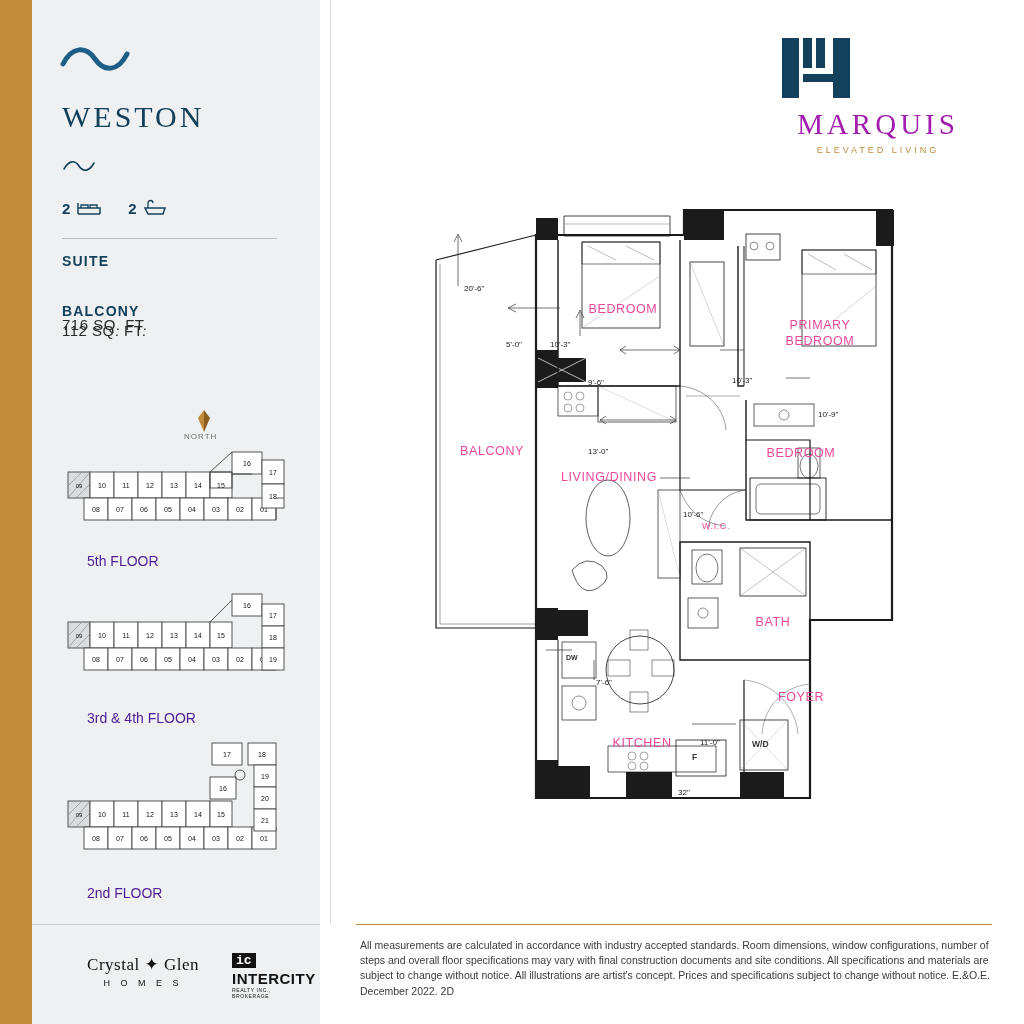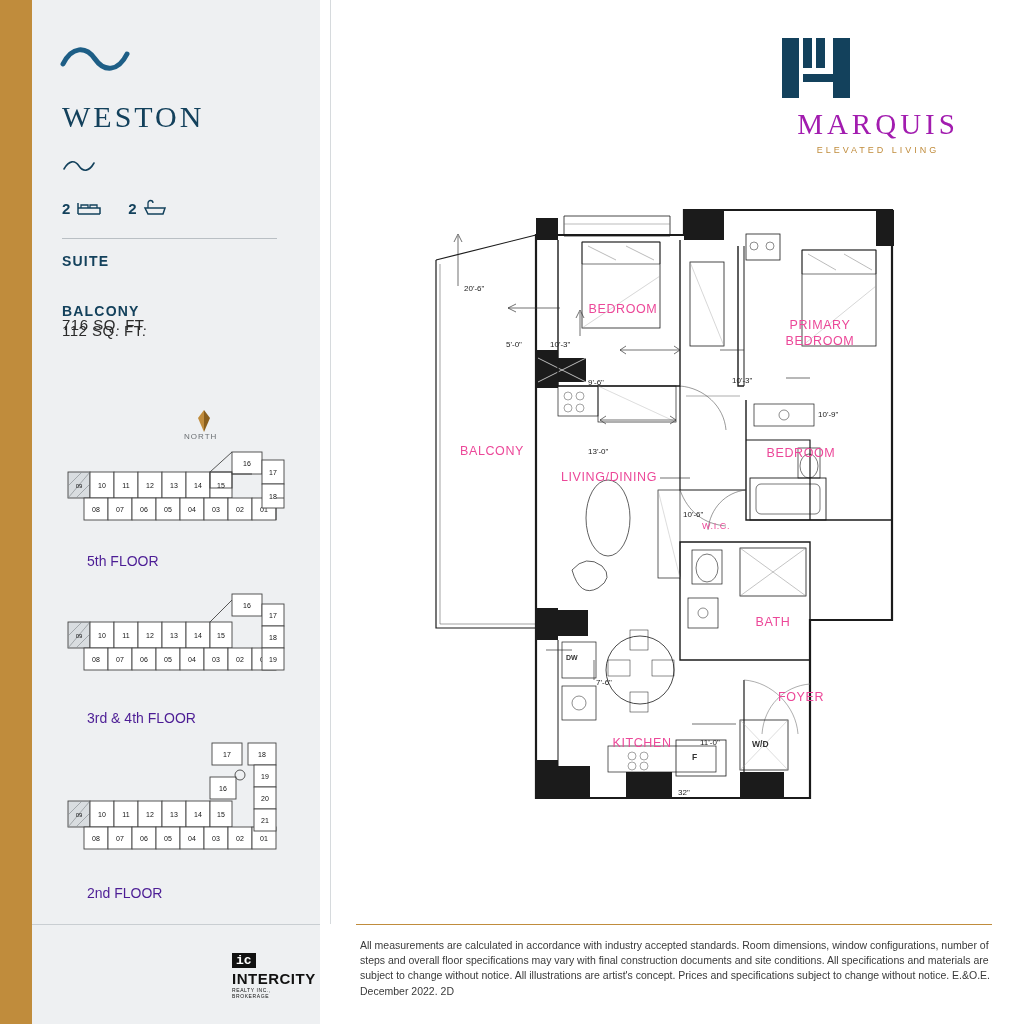--- a/index.html
+++ b/index.html
@@ -326,20 +326,28 @@
       </g>
     </svg>
   </div>
   <div class="keyplan-caption" id="kp3cap">2nd FLOOR</div>
 </div>
 
 <div class="sidebar-divider"></div>
 <div class="main-divider"></div>
 
 <div class="logos-row">
+  <div class="cg-logo">
+    <div class="cg-name">
+      <span>Crystal</span>
+      <span>✦</span>
+      <span>Glen</span>
+    </div>
+    <div class="cg-sub">H O M E S</div>
+  </div>
   <div class="ic-logo">
     <span class="ic-mark">ic</span>
     <div class="ic-name">INTERCITY</div>
     <div class="ic-tag">REALTY INC., BROKERAGE</div>
   </div>
 </div>
 
 <div class="brand">
   <div>
     <svg width="92" height="68" viewBox="0 0 92 68">

